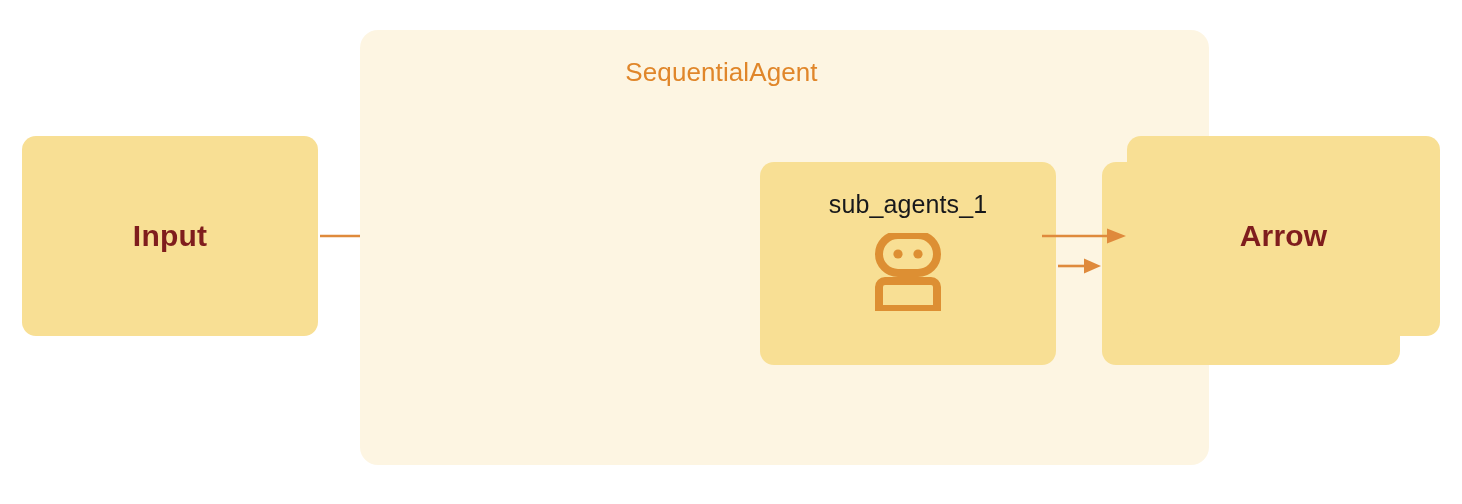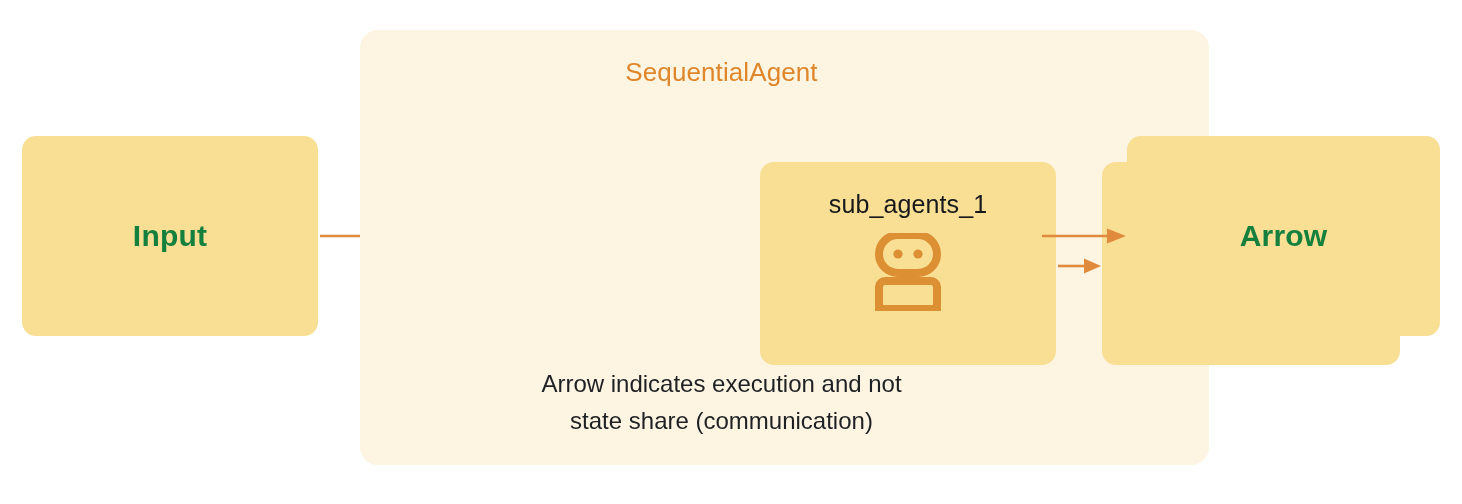--- a/index.html
+++ b/index.html
@@ -52,21 +52,21 @@
     border-radius: 14px;
   }
 
   .io-box {
     display: flex;
     align-items: center;
     justify-content: center;
   }
 
   .io-label {
-    color: #15803d;
+    color: #7f1d1d;
     font-size: 30px;
     font-weight: 700;
     letter-spacing: 0.2px;
     line-height: 36px;
     white-space: nowrap;
   }
 
   #input-box  { left: 22px;   top: 136px; width: 296px; height: 200px; }
   #output-box { left: 1127px; top: 136px; width: 313px; height: 200px; }
 
@@ -164,24 +164,20 @@
     <div class="node-box agent-box" id="agent-box-2">
       <span class="agent-label">sub_agents_2</span>
       <svg class="agent-icon" viewBox="0 0 70 78">
         <rect x="6" y="2" width="58" height="38" rx="19" ry="19" fill="none" stroke="#DD8F33" stroke-width="8"></rect>
         <circle cx="25" cy="21" r="4.6" fill="#DD8F33"></circle>
         <circle cx="45" cy="21" r="4.6" fill="#DD8F33"></circle>
         <path d="M12 48 h46 a6 6 0 0 1 6 6 v22 h-58 v-22 a6 6 0 0 1 6 -6 z" fill="none" stroke="#DD8F33" stroke-width="8"></path>
       </svg>
     </div>
 
-    <div class="seq-caption">
-      <span class="cap-line">Arrow indicates execution and not</span>
-      <span class="cap-line">state share (communication)</span>
-    </div>
 
   </div>
 
   <div class="arrow" id="arrow-3">
     <svg width="85" height="22" viewBox="0 0 85 22">
       <line x1="0" y1="11" x2="67" y2="11" stroke="#DF8A3C" stroke-width="2.6"></line>
       <polygon points="65,3.5 84,11 65,18.5" fill="#DF8A3C"></polygon>
     </svg>
   </div>
 

